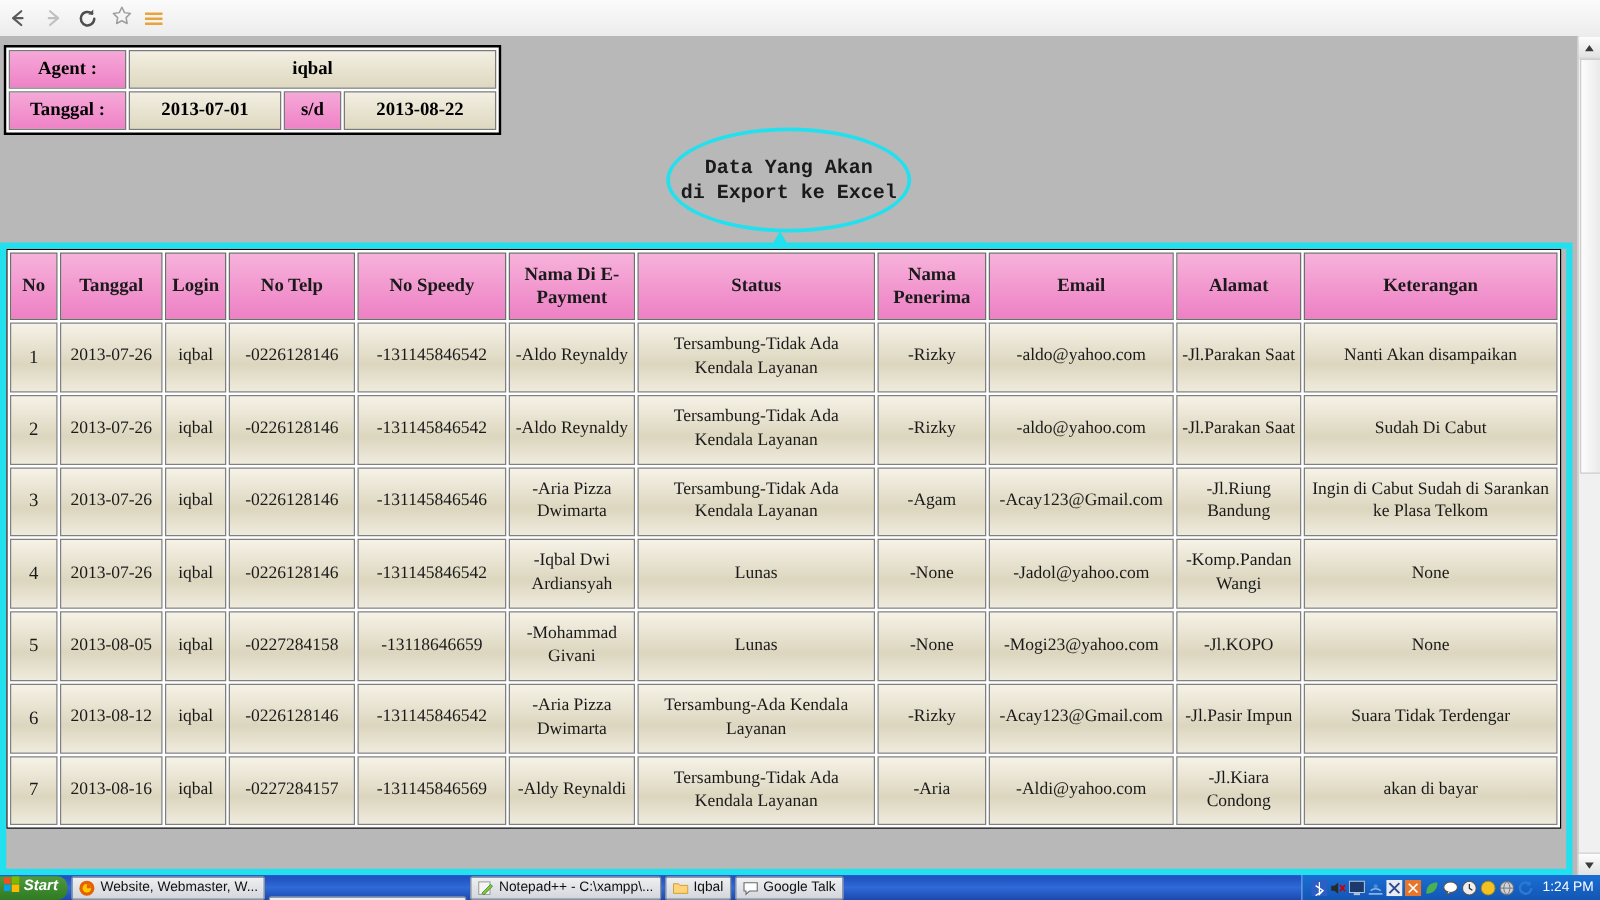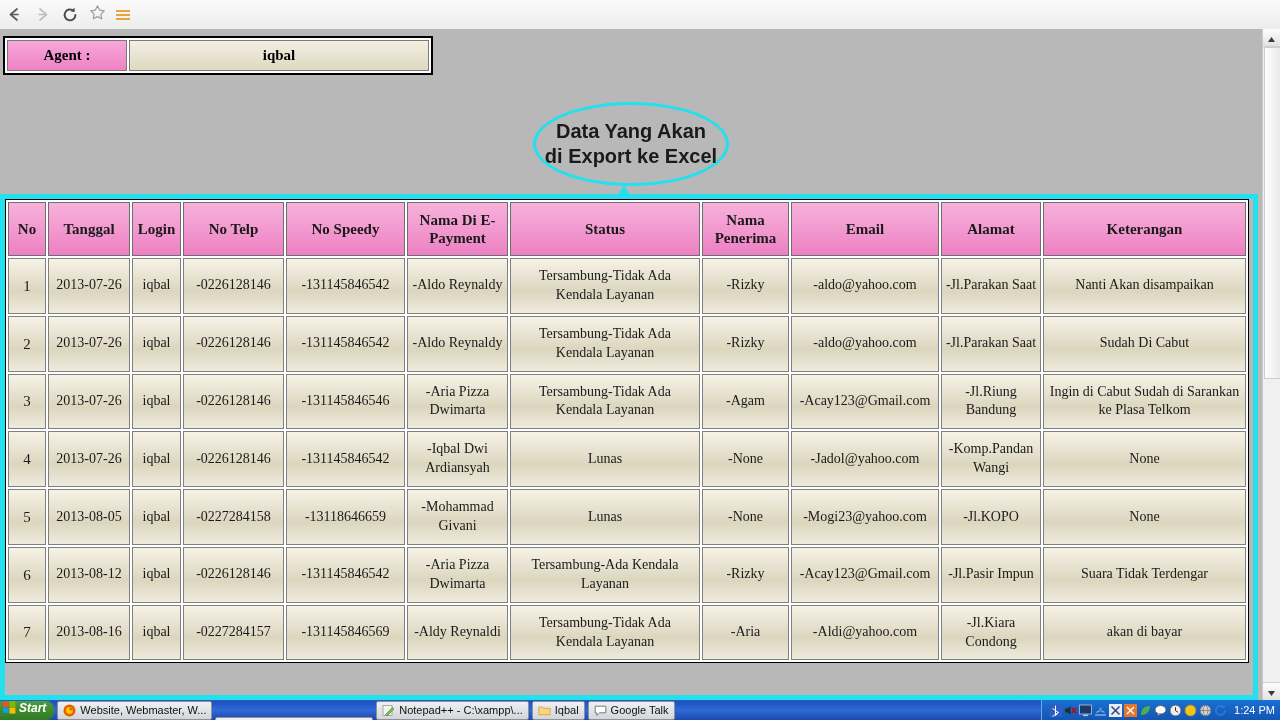--- a/index.html
+++ b/index.html
@@ -57,21 +57,21 @@
 
   
   #info-table{
     position:absolute;left:3px;top:7px;
     border:2px solid #000;background:#fff;
     border-collapse:separate;border-spacing:2px;
   }
   #info-table td{
     border:1px solid #7a7a7a;
     font-weight:bold;font-size:15px;text-align:center;
-    padding:6px 13px;color:#000;
+    padding:6px 0;color:#000;
     font-family:"Liberation Serif", serif;
   }
   td.lbl{
     background:linear-gradient(#f5a8d8,#ef82c6);
     width:92px;
   }
   td.val{
     background:linear-gradient(#f3efe2,#ded8c0);
   }
   td.val-agent{width:272px;}
@@ -79,22 +79,22 @@
   td.sd{background:linear-gradient(#f5a8d8,#ef82c6);width:44px;}
 
   
   #callout{
     position:absolute;left:533px;top:73px;width:196px;height:84px;
     border:3px solid #22e0ee;border-radius:50%;
     display:flex;align-items:center;justify-content:center;
     box-sizing:border-box;
   }
   #callout-text{
-    text-align:center;font-weight:bold;font-size:20px;color:#1a1a1a;
-    line-height:1.25;font-family:Liberation Sans, sans-serif;
+    text-align:center;font-weight:bold;font-size:16px;color:#1a1a1a;
+    line-height:1.25;font-family:Liberation Mono, monospace;
   }
   #callout-arrow{position:absolute;left:617px;top:155px;width:14px;height:40px;}
 
   
   #highlight-box{
     position:absolute;left:0px;top:165px;width:1258px;height:506px;
     border:5px solid #22e0ee;box-sizing:border-box;
     overflow:hidden;background:transparent;
   }
 
@@ -213,20 +213,26 @@
   </div>
 </div>
 
 <div id="viewport">
 
   <table id="info-table">
     <tbody>
         <tr>
       <td class="lbl">Agent :</td>
       <td class="val val-agent" colspan="3">iqbal</td>
+    </tr>
+    <tr>
+      <td class="lbl">Tanggal :</td>
+      <td class="val date">2013-07-01</td>
+      <td class="sd">s/d</td>
+      <td class="val date">2013-08-22</td>
     </tr>
   </tbody>
     </table>
 
   <div id="callout">
     <div id="callout-text">
       <span>Data Yang Akan</span><br>
       <span>di Export ke Excel</span>
     </div>
   </div>

